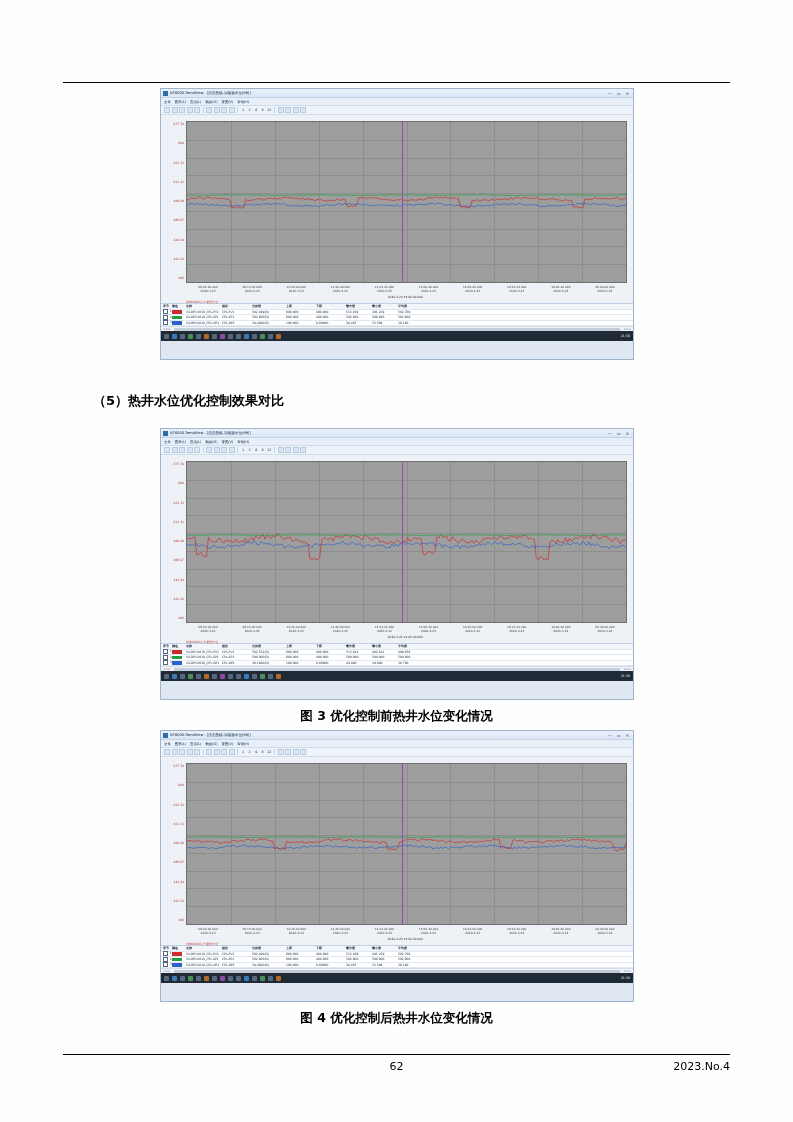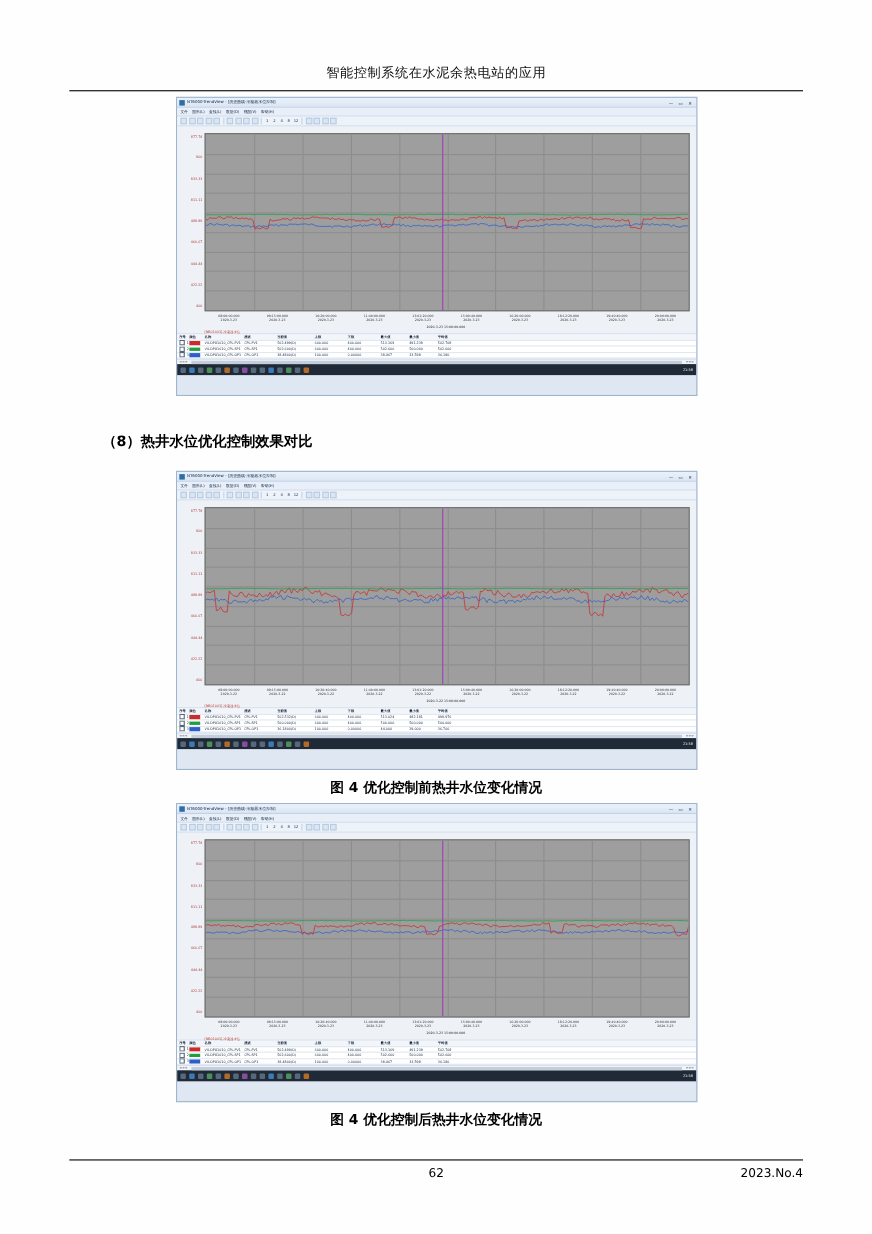--- a/index.html
+++ b/index.html
@@ -325,21 +325,20 @@
     color: #e6edf5;
     font-size: 3.2px;
     white-space: nowrap;
   }
 </style>
 </head>
 <body>
 
 <div class="page">
 
-  <div class="doc-header">智能控制系统在水泥余热电站的应用</div>
   <div class="header-rule"></div>
 
   <div class="win" id="win0" style="top:88px; left:160px; width:474px; height:272px;">
       <div class="titlebar">
         <div class="tb-icon"></div>
         <div class="tb-title">NT6000-TrendView - [历史曲线-冷凝器水位控制]</div>
         <div class="tb-buttons">
           <span>—</span>
           <span>▭</span>
           <span>✕</span>
@@ -530,21 +529,21 @@
         <div class="tb-sq "></div>
         <div class="tb-sq a"></div>
         <div class="tb-sq "></div>
         <div class="tb-sq b"></div>
         <div class="tb-sq "></div>
         <div class="tb-sq c"></div>
         <div class="tb-clock">21:58</div>
       </div>
     </div>
 
-  <div class="body-line" style="top:392px;">（8）热井水位优化控制效果对比</div>
+  <div class="body-line" style="top:392px;">（5）热井水位优化控制效果对比</div>
 
   <div class="win" id="win1" style="top:428px; left:160px; width:474px; height:272px;">
       <div class="titlebar">
         <div class="tb-icon"></div>
         <div class="tb-title">NT6000-TrendView - [历史曲线-冷凝器水位控制]</div>
         <div class="tb-buttons">
           <span>—</span>
           <span>▭</span>
           <span>✕</span>
         </div>
@@ -733,21 +732,21 @@
         <div class="tb-sq "></div>
         <div class="tb-sq "></div>
         <div class="tb-sq a"></div>
         <div class="tb-sq "></div>
         <div class="tb-sq b"></div>
         <div class="tb-sq "></div>
         <div class="tb-sq c"></div>
         <div class="tb-clock">21:58</div>
       </div>
     </div>
-  <div class="caption" style="top:708px;">图 4  优化控制前热井水位变化情况</div>
+  <div class="caption" style="top:708px;">图 3  优化控制前热井水位变化情况</div>
 
   <div class="win" id="win2" style="top:730px; left:160px; width:474px; height:272px;">
       <div class="titlebar">
         <div class="tb-icon"></div>
         <div class="tb-title">NT6000-TrendView - [历史曲线-冷凝器水位控制]</div>
         <div class="tb-buttons">
           <span>—</span>
           <span>▭</span>
           <span>✕</span>
         </div>

